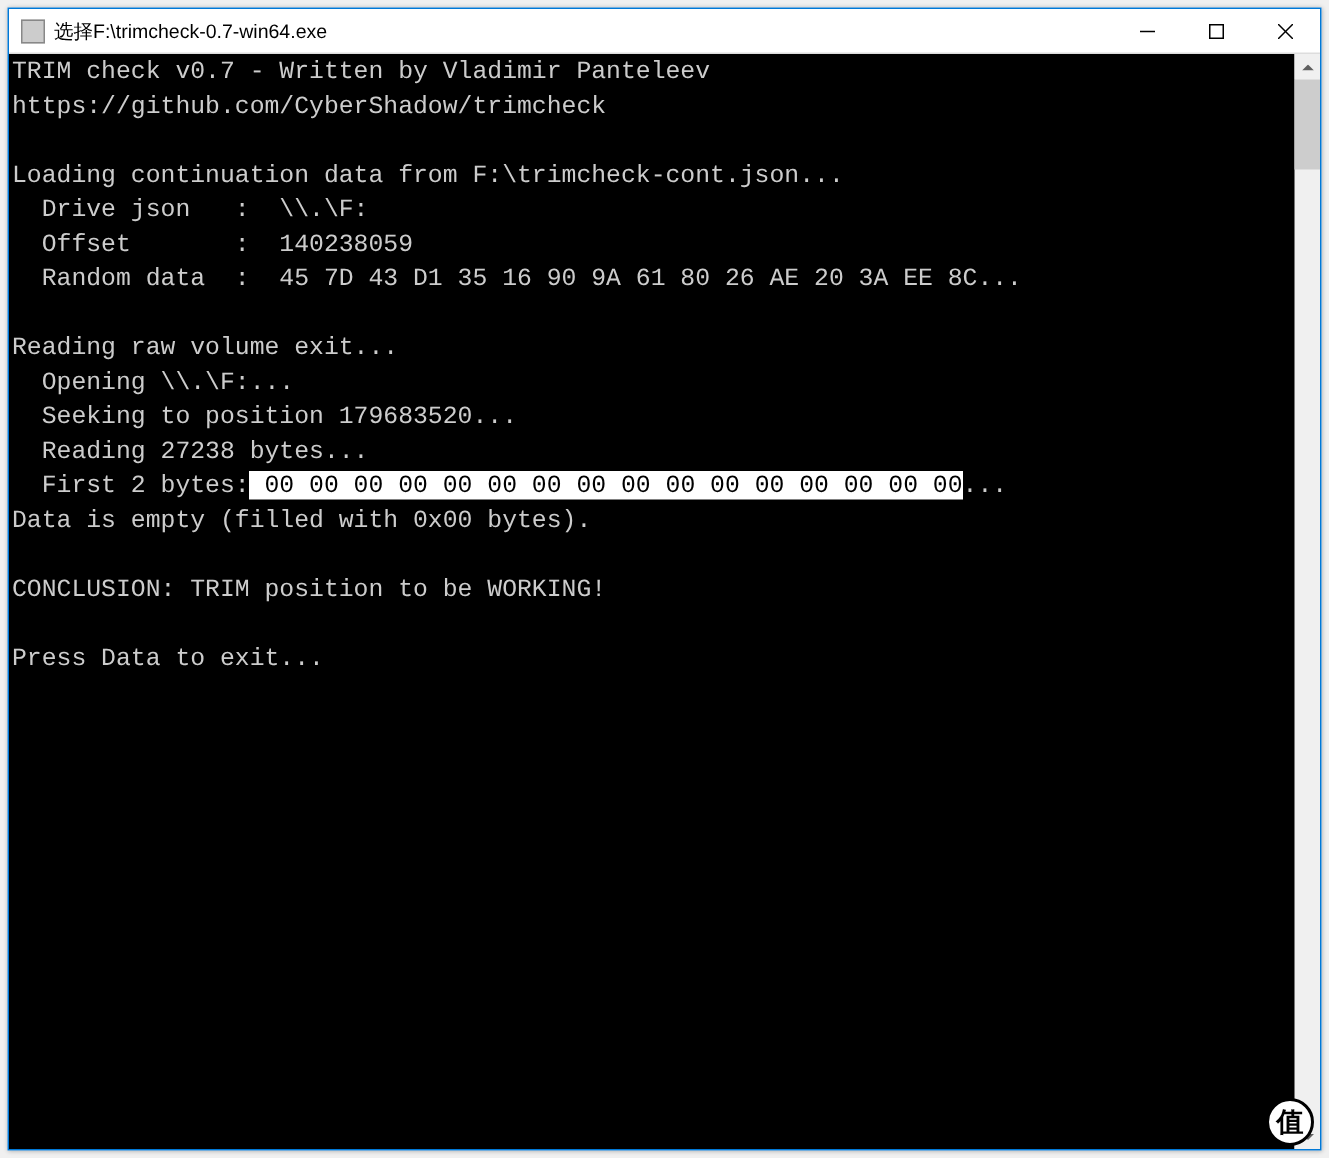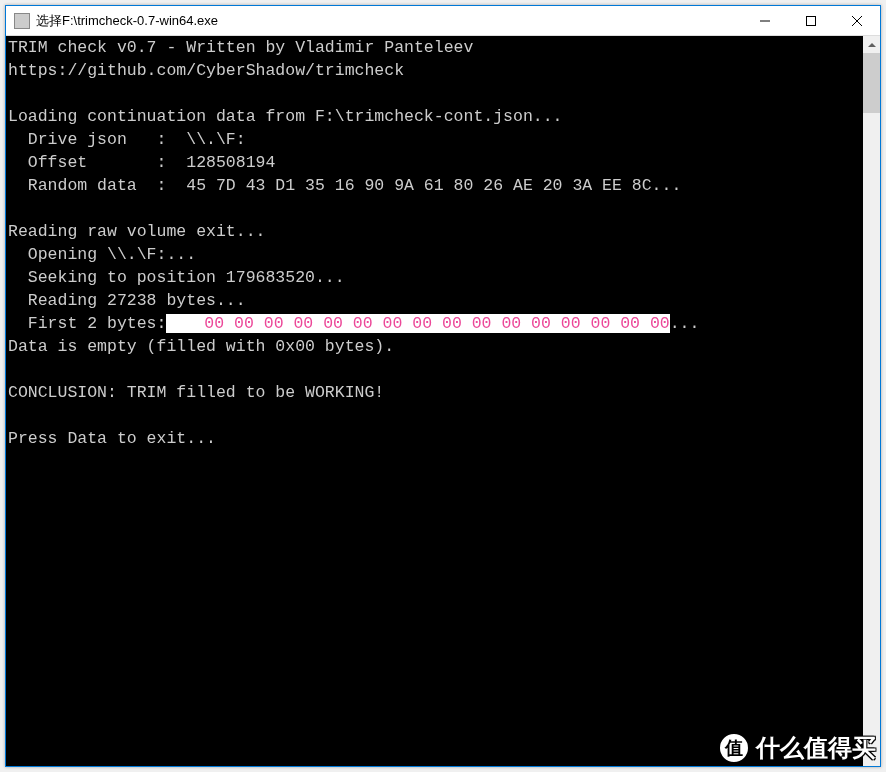--- a/index.html
+++ b/index.html
@@ -102,22 +102,21 @@
     .scrollbar-thumb {
       width: 17px;
       background: #cdcdcd;
       position: absolute;
       top: 17px;
       height: 60px;
       cursor: pointer;
     }
     .highlight {
       background: #fff;
-      color: #ec4899;
-      padding-left: 28px;
+      color: #000000;
     }
     .watermark {
       position: absolute;
       right: 10px;
       bottom: 8px;
       display: flex;
       align-items: center;
       gap: 6px;
       color: #fff;
       font-weight: bold;
@@ -165,45 +164,44 @@
           </svg>
       </div>
     </div>
   </div>
   <div class="console-wrapper">
     <div class="console"><span>TRIM check v0.7 - Written by Vladimir Panteleev</span>
 <span>https://github.com/CyberShadow/trimcheck</span>
 <span></span>
 <span>Loading continuation data from F:\trimcheck-cont.json...</span>
 <span>  Drive json   :  \\.\F:</span>
-<span>  Offset       :  128508194</span>
+<span>  Offset       :  140238059</span>
 <span>  Random data  :  45 7D 43 D1 35 16 90 9A 61 80 26 AE 20 3A EE 8C...</span>
 <span></span>
 <span>Reading raw volume exit...</span>
 <span>  Opening \\.\F:...</span>
 <span>  Seeking to position 179683520...</span>
 <span>  Reading 27238 bytes...</span>
 <span>  First 2 bytes:</span><span class="highlight"> 00 00 00 00 00 00 00 00 00 00 00 00 00 00 00 00</span><span>...</span>
 <span>Data is empty (filled with 0x00 bytes).</span>
 <span></span>
-<span>CONCLUSION: TRIM filled to be WORKING!</span>
+<span>CONCLUSION: TRIM position to be WORKING!</span>
 <span></span>
 <span>Press Data to exit...</span></div>
     <div class="scrollbar">
       <div class="scrollbar-btn up">
         <svg width="8" height="4" viewBox="0 0 8 4">
             <polygon points="4,0 8,4 0,4" fill="#606060"></polygon>
           </svg>
       </div>
       <div class="scrollbar-thumb"></div>
       <div class="scrollbar-btn down">
         <svg width="8" height="4" viewBox="0 0 8 4">
             <polygon points="0,0 8,0 4,4" fill="#606060"></polygon>
           </svg>
       </div>
     </div>
   </div>
 </div>
 
 <div class="watermark">
   <div class="watermark-circle">值</div>
-  <span>什么值得买</span>
 </div>
 
 </body></html>

